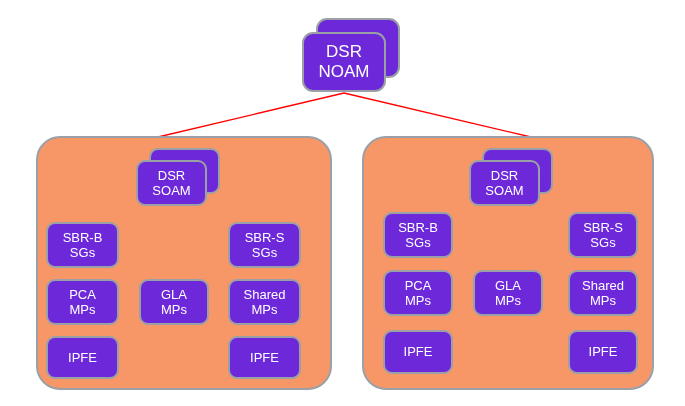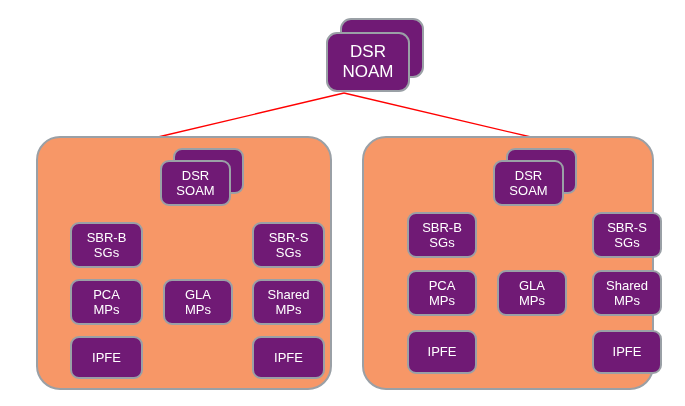--- a/index.html
+++ b/index.html
@@ -27,32 +27,31 @@
     top: 0;
     width: 685px;
     height: 406px;
     pointer-events: none;
   }
 
   
   .node {
     position: absolute;
     box-sizing: border-box;
-    background: #701a75;
+    background: #6d28d9;
     border: 2px solid #9aa0a6;
     border-radius: 9px;
     color: #ffffff;
     display: flex;
     align-items: center;
     justify-content: center;
     text-align: center;
     line-height: 1.18;
     font-size: 13px;
     white-space: pre-line;
-    margin-left: 24px;
   }
 
   
   .node.stack-back {
     z-index: 1;
   }
   .node.stack-front {
     z-index: 2;
   }
 

